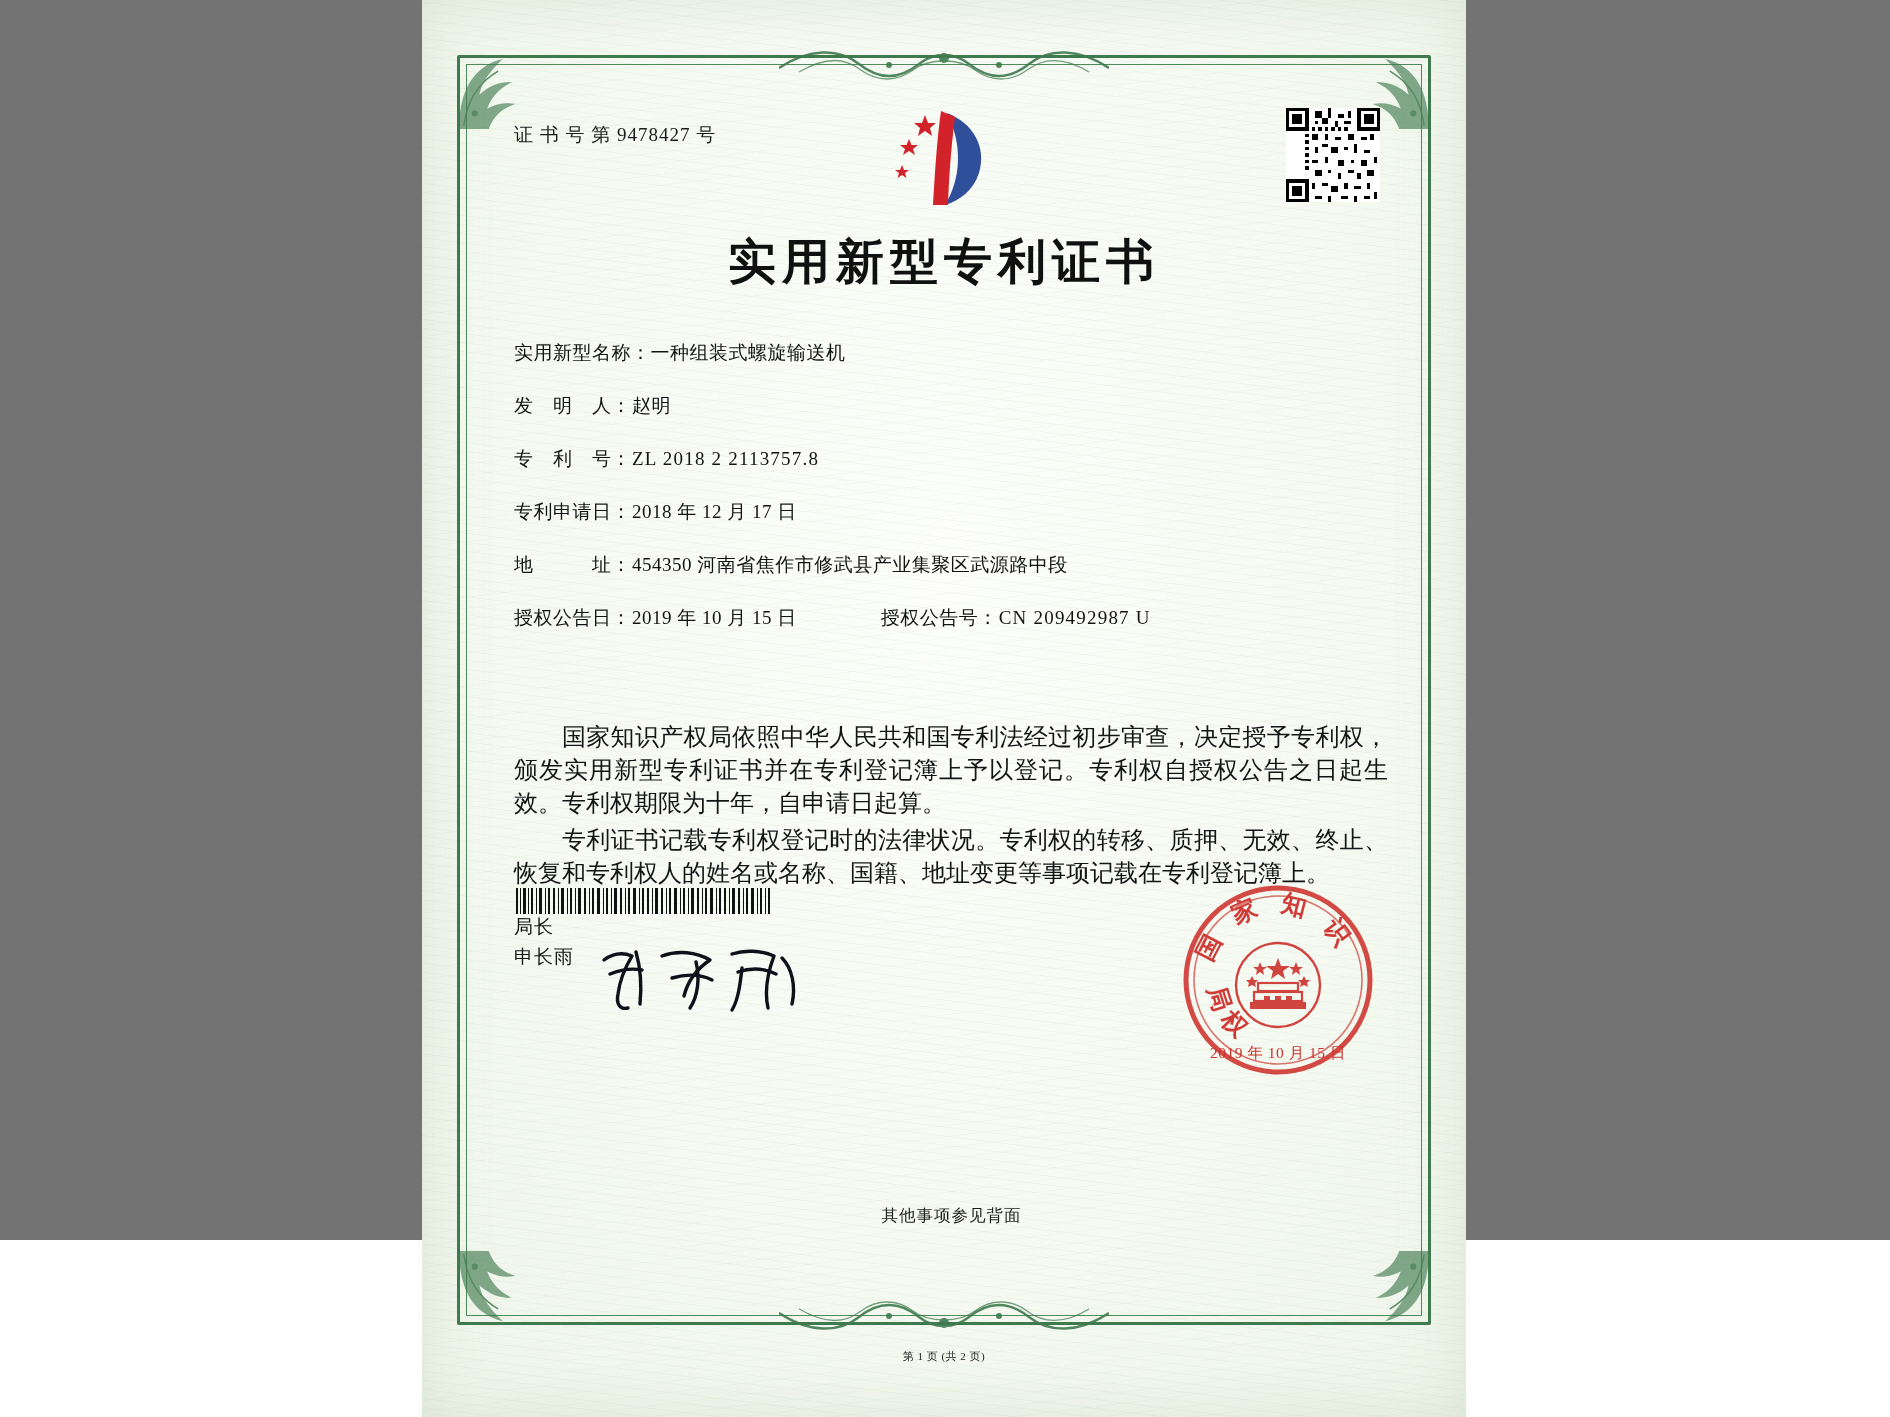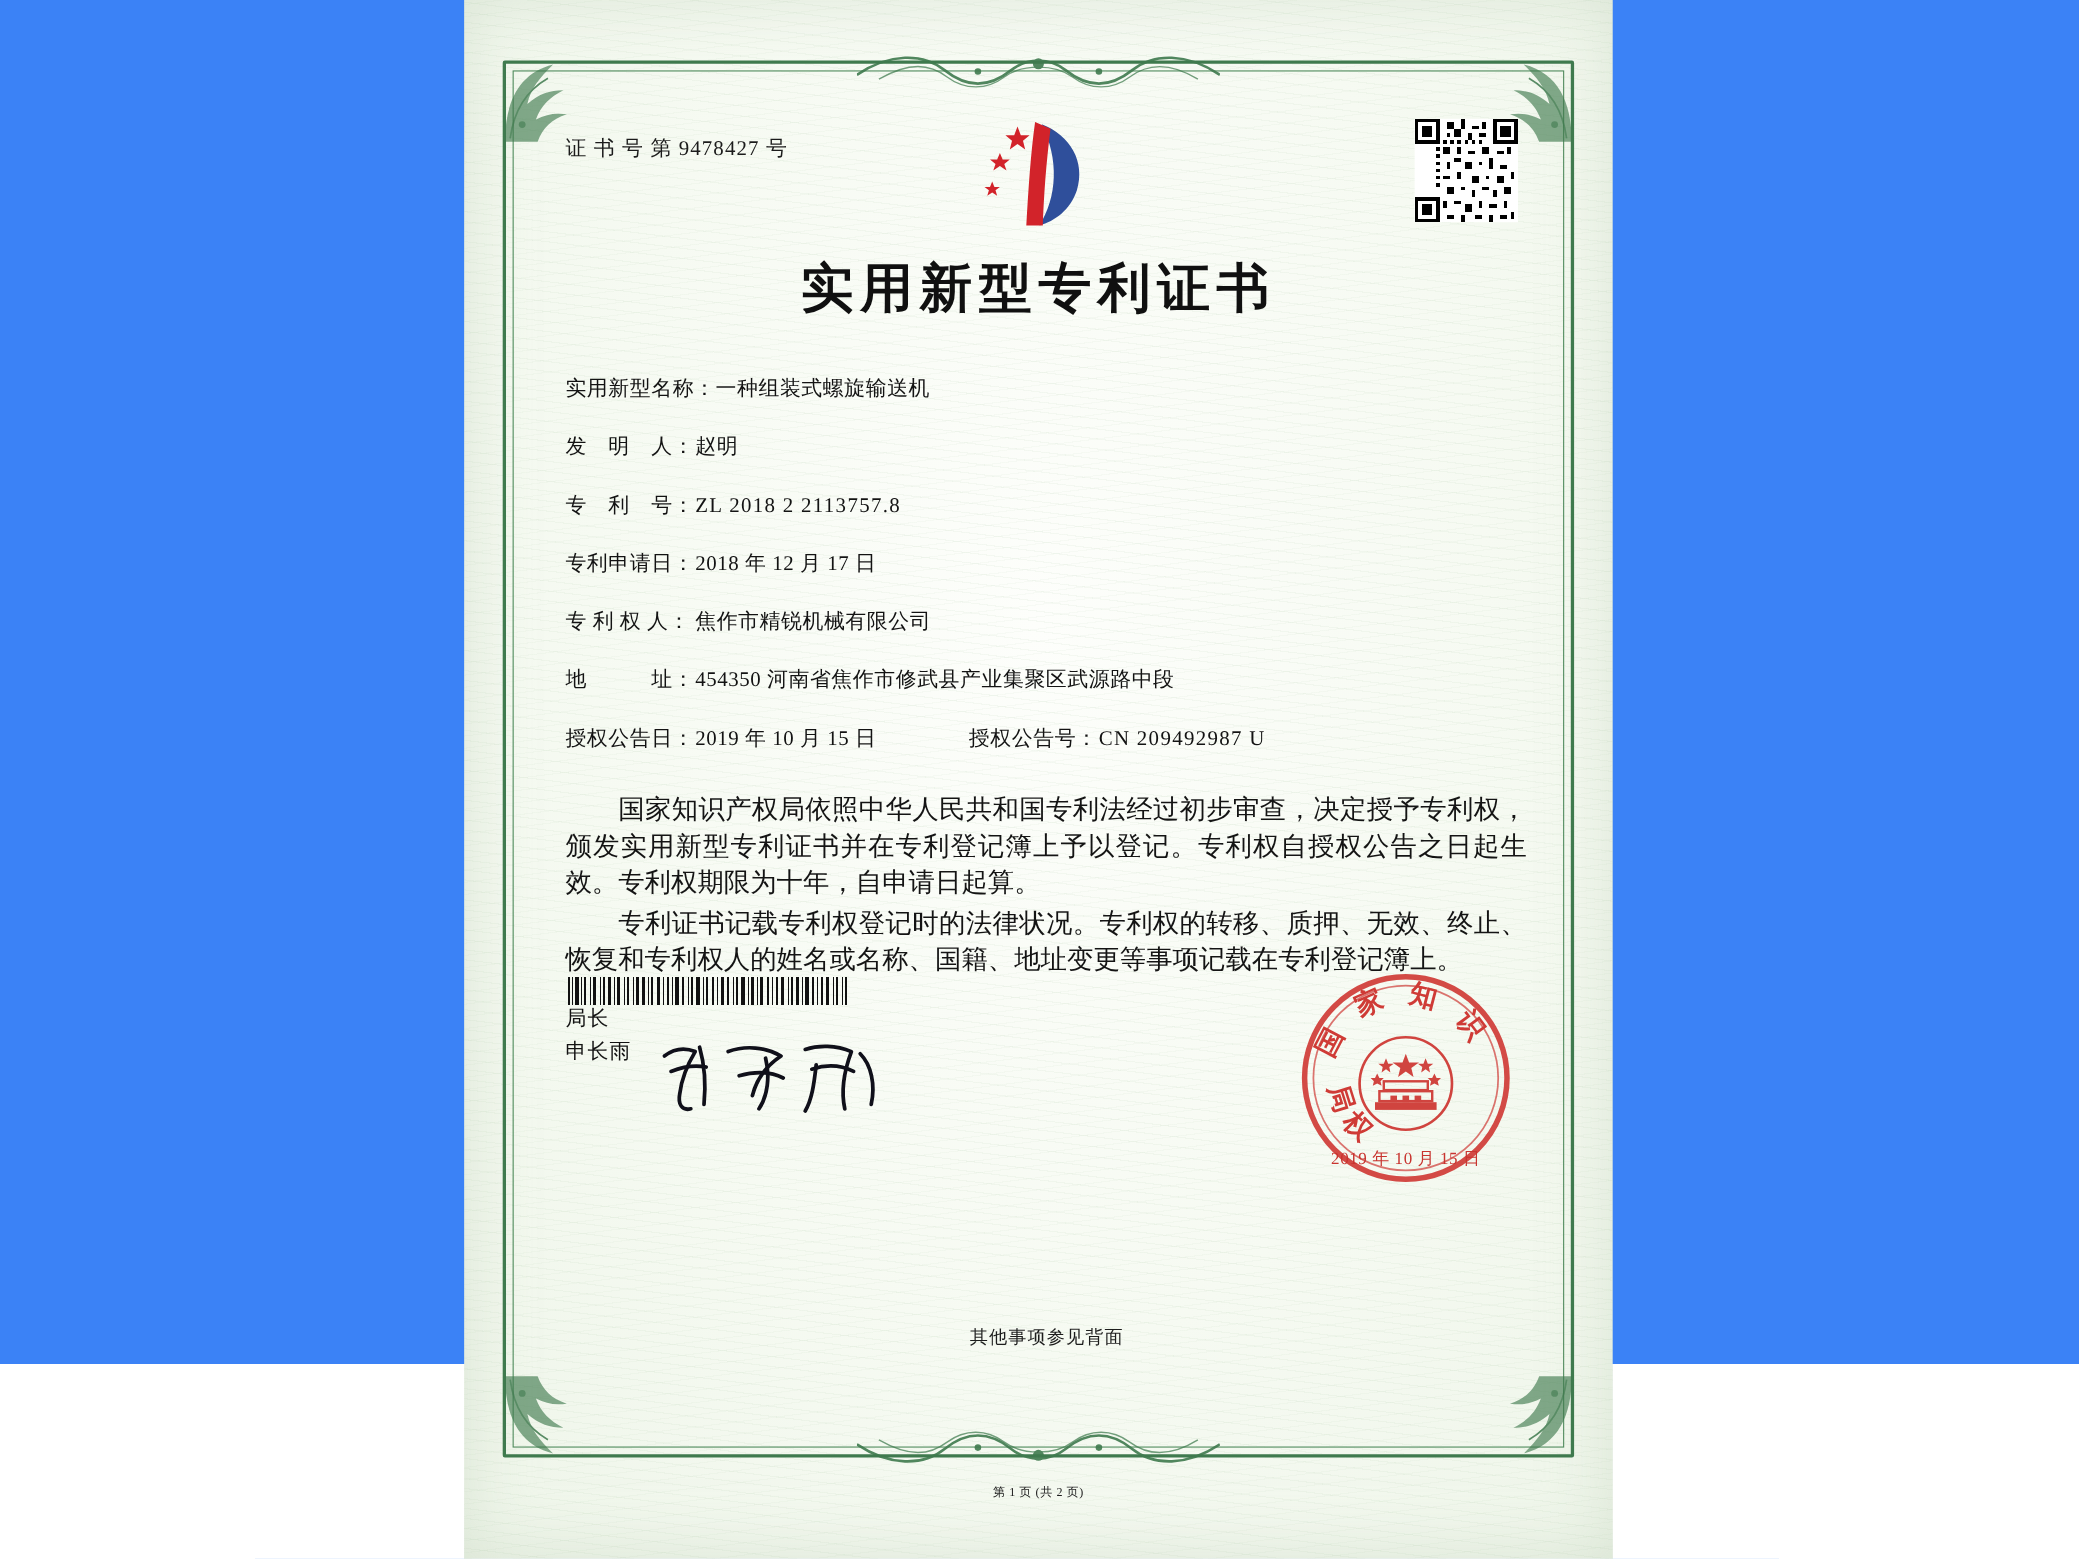--- a/index.html
+++ b/index.html
@@ -9,21 +9,21 @@
     width: 1890px;
     height: 1417px;
     overflow: hidden;
     font-family: "Liberation Serif", "DejaVu Serif", serif;
   }
 
   #stage {
     position: relative;
     width: 1890px;
     height: 1240px;
-    background: #3b82f6;
+    background: #737373;
   }
 
   
   .paper {
     position: absolute;
     left: 422px;
     top: 0px;
     width: 1044px;
     height: 1417px;
     background:
@@ -457,24 +457,20 @@
       <div class="field-row">
         <span class="field-label">专　利　号：</span>
         <span class="field-value mono-ish">ZL 2018 2 2113757.8</span>
       </div>
 
       <div class="field-row">
         <span class="field-label">专利申请日：</span>
         <span class="field-value">2018 年 12 月 17 日</span>
       </div>
 
-      <div class="field-row">
-        <span class="field-label">专 利 权 人：</span>
-        <span class="field-value">焦作市精锐机械有限公司</span>
-      </div>
 
       <div class="field-row">
         <span class="field-label">地　　　址：</span>
         <span class="field-value">454350 河南省焦作市修武县产业集聚区武源路中段</span>
       </div>
 
       <div class="field-row dual">
         <span class="field-label">授权公告日：</span>
         <span class="field-value">2019 年 10 月 15 日</span>
         <span class="gap"></span>

